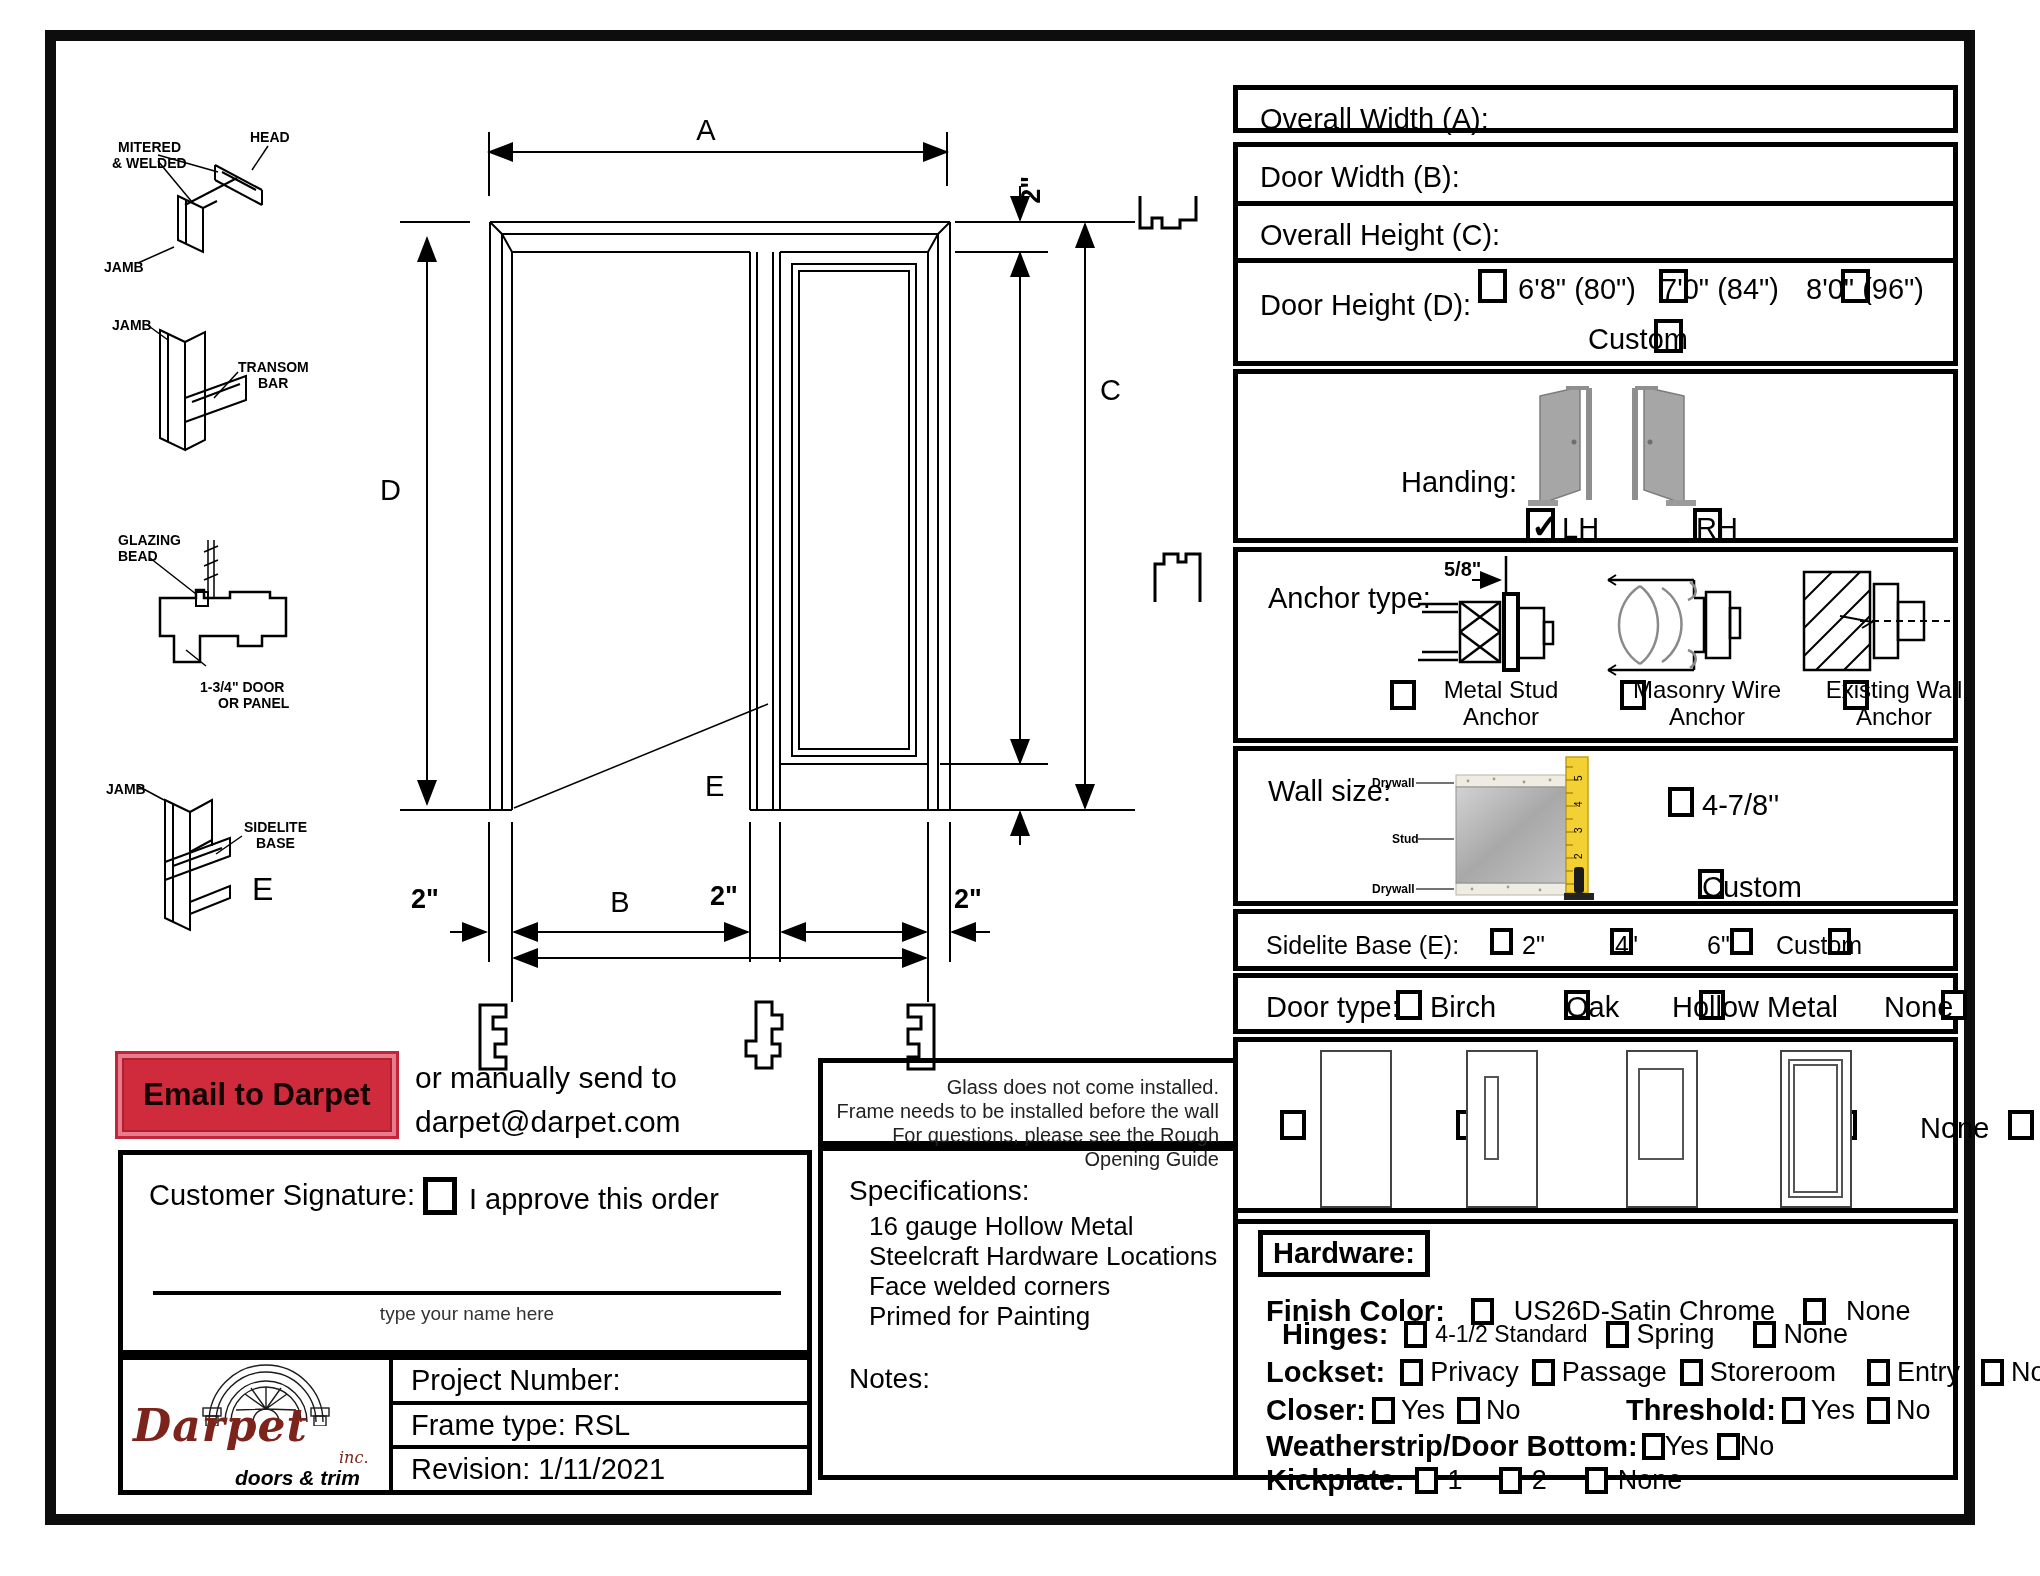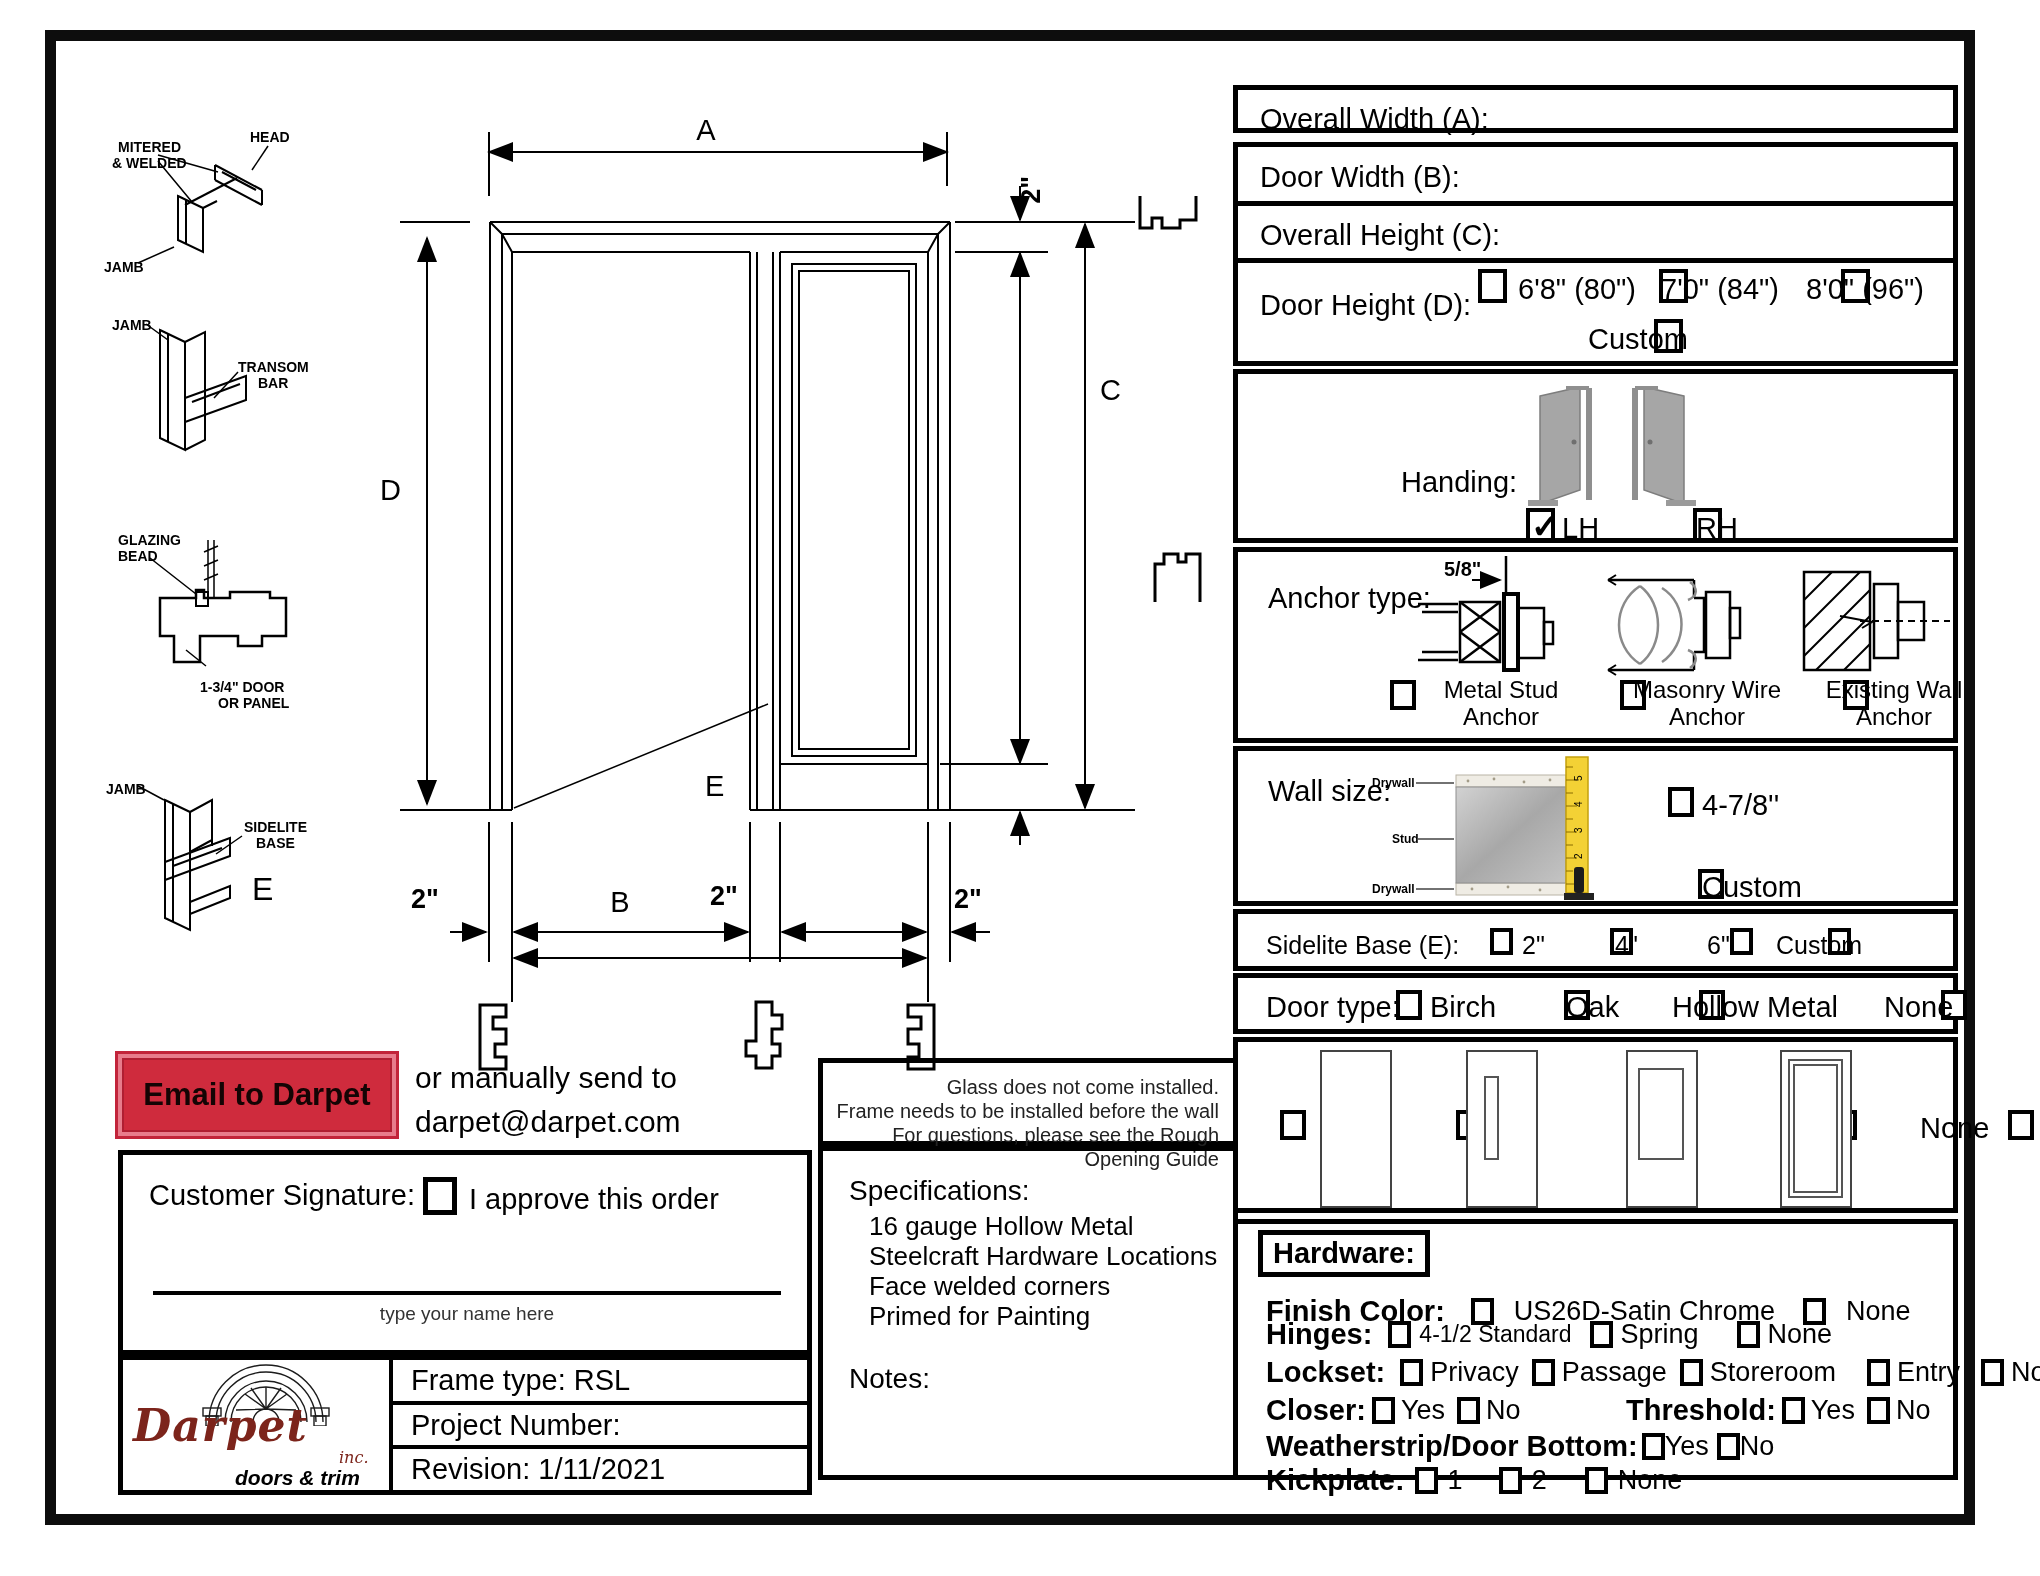--- a/index.html
+++ b/index.html
@@ -361,21 +361,21 @@
     <div class="abs" style="left:20px;top:6px;border:5px solid #000;padding:2px 10px;font-size:29px;font-weight:bold;">Hardware:</div>
 
     <div class="hw-row" style="top:71px;gap:20px;">
       <span class="hw-lab">Finish Color:</span>
       <span class="cb cb-sm" style="margin-left:6px;"></span>
       <span class="hw-opt">US26D-Satin Chrome</span>
       <span class="cb cb-sm" style="margin-left:8px;"></span>
       <span class="hw-opt">None</span>
     </div>
 
-    <div class="hw-row" style="top:94px;gap:8px;">
+    <div class="hw-row" style="top:94px;gap:8px;margin-left:16px;">
       <span class="hw-lab">Hinges:</span>
       <span class="cb cb-sm" style="margin-left:8px;"></span>
       <span class="hw-sm">4-1/2 Standard</span>
       <span class="cb cb-sm" style="margin-left:10px;"></span>
       <span class="hw-opt">Spring</span>
       <span class="cb cb-sm" style="margin-left:30px;"></span>
       <span class="hw-opt">None</span>
     </div>
 
     <div class="hw-row" style="top:132px;gap:7px;">
@@ -455,22 +455,22 @@
           <rect x="5" y="54" width="12" height="10"></rect>
           <rect x="110" y="46" width="18" height="8"></rect>
           <rect x="113" y="54" width="12" height="10"></rect>
         </g>
       </svg>
       <div id="logo-name">Darpet</div>
       <div id="logo-inc">inc.</div>
       <div id="logo-tag">doors &amp; trim</div>
     </div>
     <div id="proj-cell">
+      <div class="proj-row">Project Number:</div>
       <div class="proj-row">Frame type: RSL</div>
-      <div class="proj-row">Project Number:</div>
       <div class="proj-row">Revision: 1/11/2021</div>
     </div>
   </div>
 
   <div id="notice-box" class="abs">
     <div>Glass does not come installed.</div>
     <div>Frame needs to be installed before the wall</div>
     <div>For questions, please see the Rough Opening Guide</div>
   </div>
 

